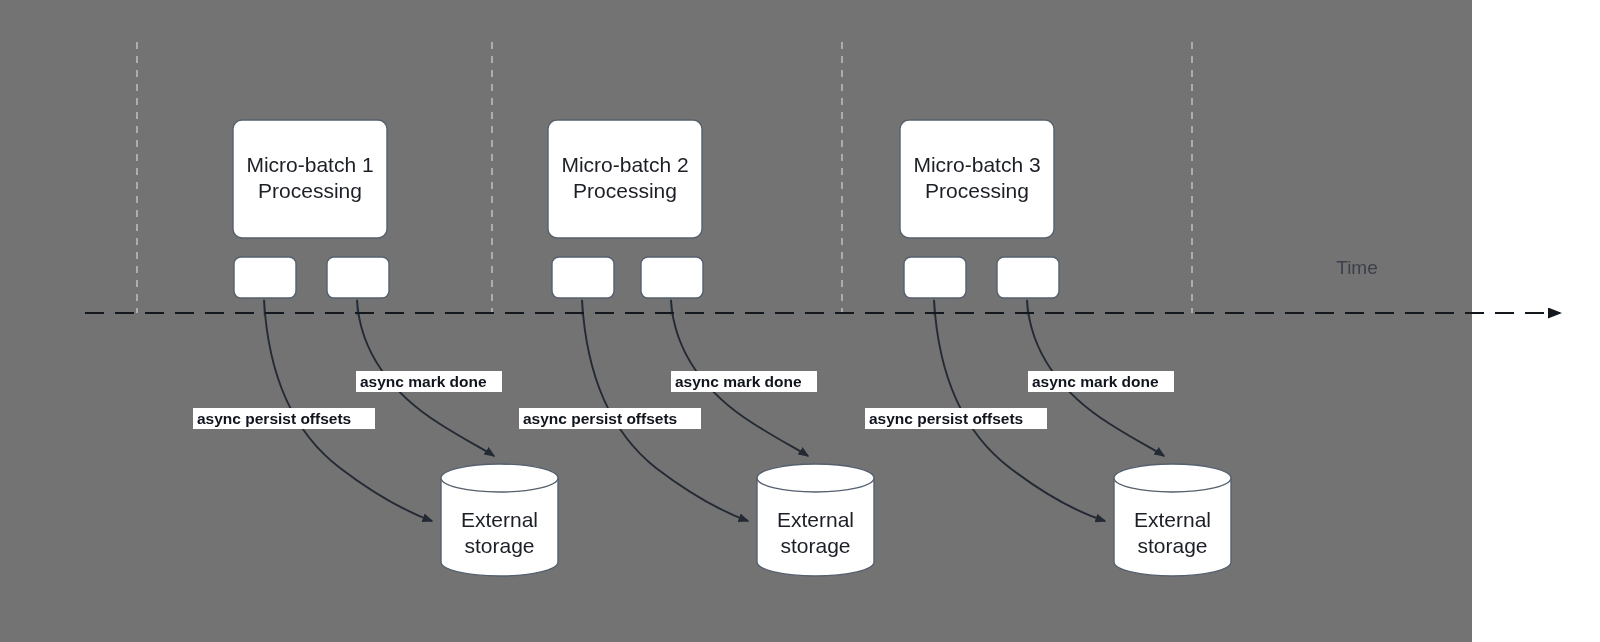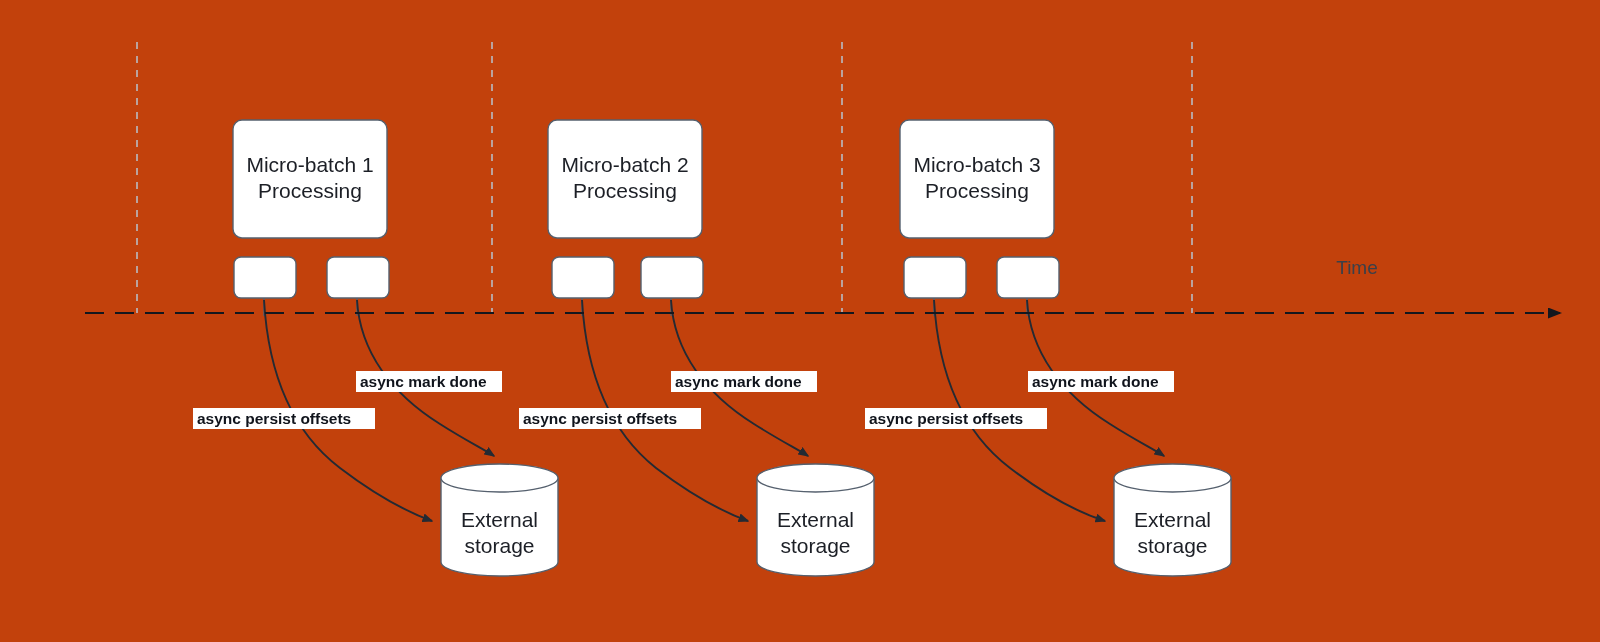--- a/index.html
+++ b/index.html
@@ -9,23 +9,23 @@
     background: #ffffff;
   }
   body {
     font-family: "Liberation Sans", sans-serif;
     width: 1600px;
     height: 642px;
     overflow: hidden;
   }
   #diagram-root {
     position: relative;
-    width: 1600px;
+    width: 1472px;
     height: 642px;
-    background: #c2410c;
+    background: #737373;
   }
   svg#diagram-svg {
     position: absolute;
     top: 0;
     left: 0;
     width: 1600px;
     height: 642px;
     display: block;
   }
   .node-box-text {

